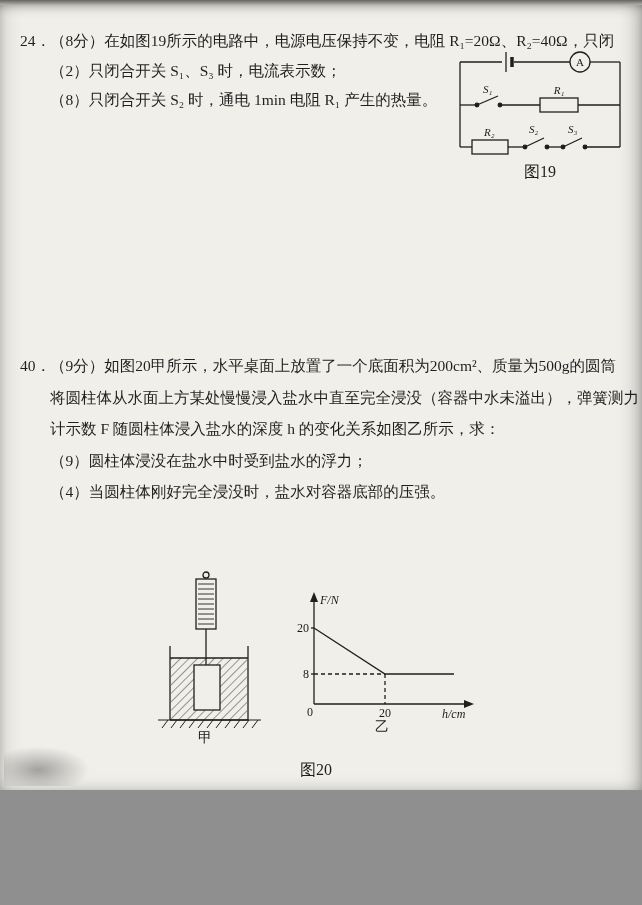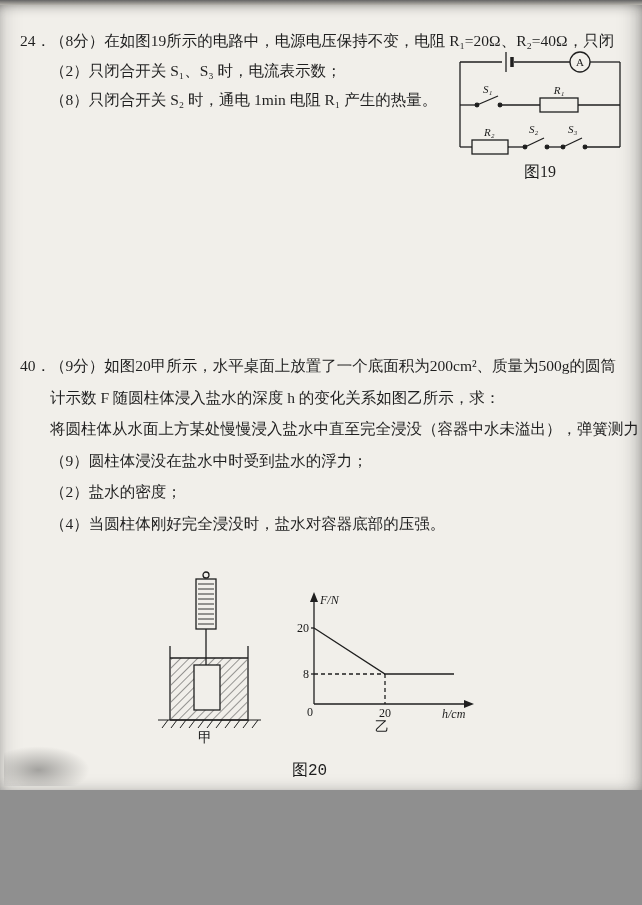--- a/index.html
+++ b/index.html
@@ -97,24 +97,23 @@
       <text x="79" y="85" font-size="11" class="svg-var">S₂</text>
       <text x="118" y="85" font-size="11" class="svg-var">S₃</text>
     </svg>
     <div class="fig-caption">图19</div>
   </div>
 
   <div class="q q25" style="top:350px;">
     <div class="qline">
       <span class="qnum">40．</span><span>（9分）如图20甲所示，水平桌面上放置了一个底面积为200cm²、质量为500g的圆筒</span>
     </div>
+    <div class="qline indent">将圆柱体从水面上方某处慢慢浸入盐水中直至完全浸没（容器中水未溢出），弹簧测力</div>
     <div class="qline indent">计示数 F 随圆柱体浸入盐水的深度 h 的变化关系如图乙所示，求：</div>
-    <div class="qline indent">将圆柱体从水面上方某处慢慢浸入盐水中直至完全浸没（容器中水未溢出），弹簧测力</div>
     <div class="qline indent">（9）圆柱体浸没在盐水中时受到盐水的浮力；</div>
-    <div class="qline indent">（2）盐水的密度；</div>
     <div class="qline indent">（4）当圆柱体刚好完全浸没时，盐水对容器底部的压强。</div>
   </div>
 
   <div class="fig" style="left:158px; top:570px;">
     <svg width="105" height="175" viewBox="0 0 105 175">
       <defs>
         <pattern id="hatch" width="6" height="6" patternUnits="userSpaceOnUse" patternTransform="rotate(45)">
           <line x1="0" y1="0" x2="0" y2="6" stroke="#3a3a3a" stroke-width="1"></line>
         </pattern>
       </defs>
@@ -189,17 +188,17 @@
       <text x="160" y="132" font-size="12" class="svg-var">h/cm</text>
       <text x="27" y="46" font-size="12" text-anchor="end">20</text>
       <text x="27" y="92" font-size="12" text-anchor="end">8</text>
       <text x="25" y="130" font-size="12">0</text>
       <text x="103" y="131" font-size="12" text-anchor="middle">20</text>
       <text x="100" y="145" font-size="14" text-anchor="middle">乙</text>
     </svg>
   </div>
 
   <div class="fig" style="left:280px; top:758px; width:60px;">
-    <div class="fig-caption" style="text-align:left; padding-left:12px;font-family:Liberation Mono, monospace;">图20</div>
+    <div class="fig-caption" style="text-align:center; padding-left:12px;">图20</div>
   </div>
 
   <div class="footer">物理·模拟卷·第8页（共8页）</div>
 </div>
 
 </body></html>

